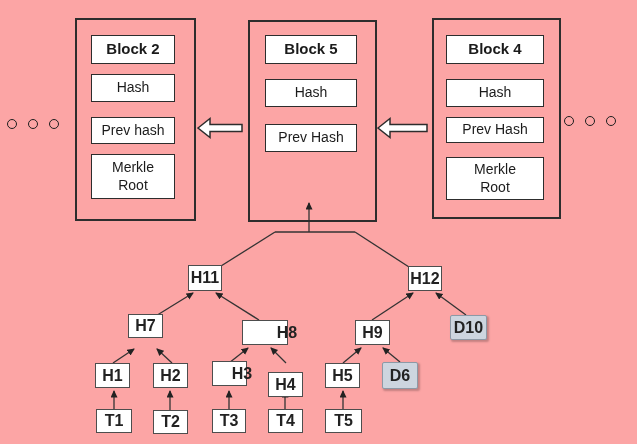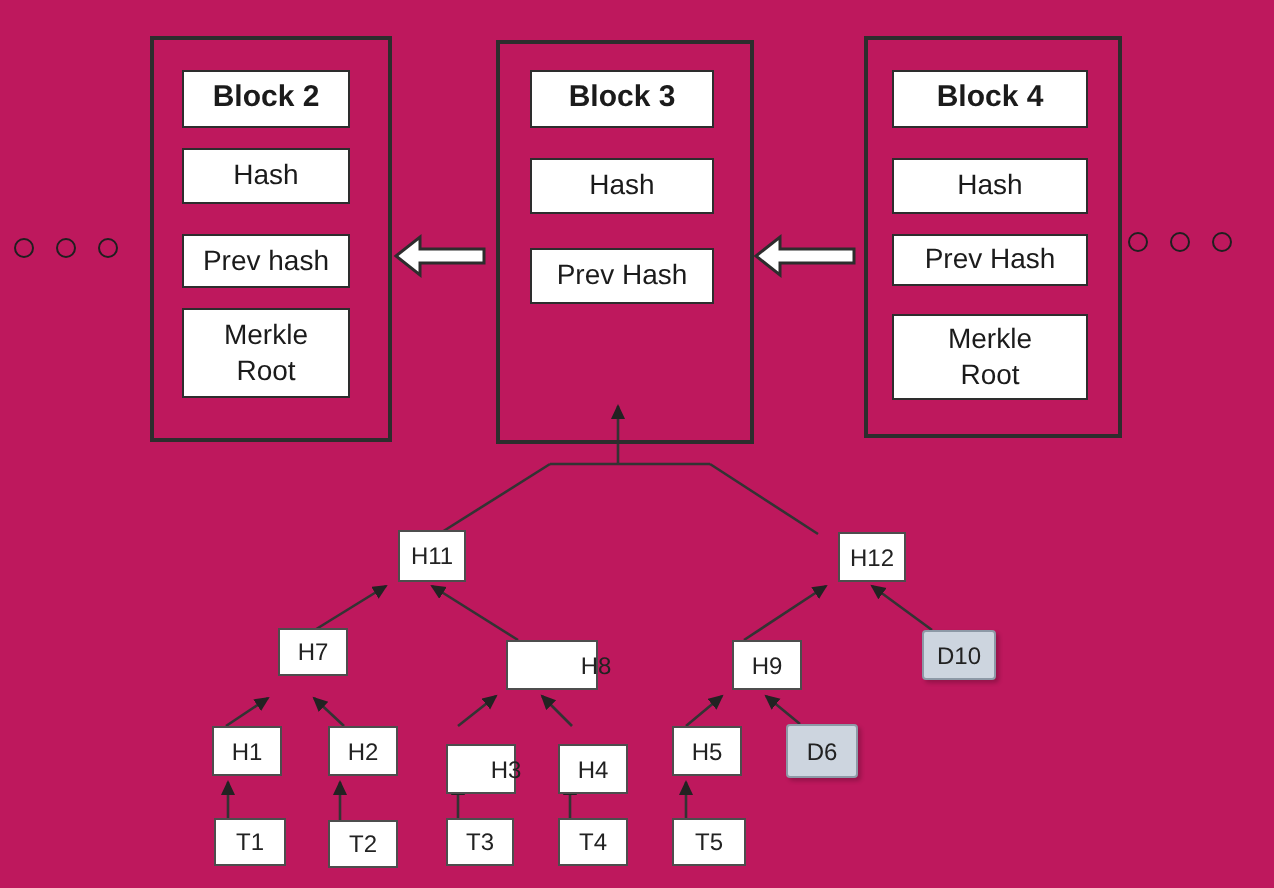--- a/index.html
+++ b/index.html
@@ -1,36 +1,36 @@
 <!DOCTYPE html>
 <html style="--data-node-fill: #cdd5df; --data-node-border: #8d99a6; --line-color: #333333; --box-border: #2d2d2d;"><head>
 <meta charset="utf-8">
 <style>
   html,body{margin:0;padding:0;background:#fff;}
   #canvas{
-    position:relative;width:637px;height:444px;background:#be185d;overflow:hidden;
+    position:relative;width:637px;height:444px;background:#fca5a5;overflow:hidden;
     font-family:"Liberation Sans", sans-serif;color:#1b1b1b;
   }
   #connector-layer{position:absolute;left:0;top:0;z-index:0;}
   .block{
     position:absolute;border:2px solid #2d2d2d;background:transparent;z-index:1;
   }
   .inner-box{
     position:absolute;border:1.4px solid #2d2d2d;background:#fff;
     display:flex;align-items:center;justify-content:center;text-align:center;
     font-size:14px;line-height:1.25;padding:0 4px;box-sizing:border-box;
   }
   .block-title{font-weight:700;font-size:15px;}
   .fw span{display:inline-block;}
   .w52 span{width:52px;}
   .w74 span{width:74px;}
   .tnode{
     position:absolute;border:1.3px solid #4d4d4d;background:#fff;z-index:1;
     display:flex;align-items:center;justify-content:center;
-    font-size:12px;font-weight:400;color:#222;box-sizing:border-box;margin-left:11px;
+    font-size:16px;font-weight:700;color:#222;box-sizing:border-box;
   }
   .tnode.shaded{
     background:var(--data-node-fill,#cdd5df);
     border:1.4px solid var(--data-node-border,#8d99a6);
     border-radius:2px;
     box-shadow:1.5px 1.5px 2px rgba(0,0,0,.22);
   }
   .dot{
     position:absolute;width:10px;height:10px;border-radius:50%;
     border:1.6px solid #1f1f1f;background:transparent;box-sizing:border-box;z-index:1;
@@ -82,21 +82,21 @@
   <div class="block" style="left:75px;top:18px;width:117px;height:199px;">
     <div class="inner-box block-title" style="left:14px;top:15px;width:84px;height:29px;">Block 2</div>
     <div class="inner-box" style="left:14px;top:54px;width:84px;height:28px;">Hash</div>
     <div class="inner-box" style="left:14px;top:97px;width:84px;height:27px;">Prev hash</div>
     <div class="inner-box fw w52" style="left:14px;top:134px;width:84px;height:45px;">
         <span>Merkle Root</span>
       </div>
   </div>
 
   <div class="block" style="left:248px;top:20px;width:125px;height:198px;">
-    <div class="inner-box block-title" style="left:15px;top:13px;width:92px;height:29px;">Block 3</div>
+    <div class="inner-box block-title" style="left:15px;top:13px;width:92px;height:29px;">Block 5</div>
     <div class="inner-box" style="left:15px;top:57px;width:92px;height:28px;">Hash</div>
     <div class="inner-box" style="left:15px;top:102px;width:92px;height:28px;">Prev Hash</div>
   </div>
 
   <div class="block" style="left:432px;top:18px;width:125px;height:197px;">
     <div class="inner-box block-title" style="left:12px;top:15px;width:98px;height:29px;">Block 4</div>
     <div class="inner-box" style="left:12px;top:59px;width:98px;height:28px;">Hash</div>
     <div class="inner-box" style="left:12px;top:97px;width:98px;height:26px;">Prev Hash</div>
     <div class="inner-box fw w52" style="left:12px;top:137px;width:98px;height:43px;">
         <span>Merkle Root</span>
@@ -117,21 +117,21 @@
   <div class="tnode" style="left:188px;top:265px;width:34px;height:26px;">H11</div>
   <div class="tnode" style="left:408px;top:266px;width:34px;height:25px;">H12</div>
 
   <div class="tnode" style="left:128px;top:314px;width:35px;height:24px;">H7</div>
   <div class="tnode" style="left:242px;top:320px;width:35px;height:25px;padding-left:44px;">H8</div>
   <div class="tnode" style="left:355px;top:320px;width:35px;height:25px;">H9</div>
   <div class="tnode shaded" style="left:450px;top:315px;width:37px;height:25px;">D10</div>
 
   <div class="tnode" style="left:95px;top:363px;width:35px;height:25px;">H1</div>
   <div class="tnode" style="left:153px;top:363px;width:35px;height:25px;">H2</div>
-  <div class="tnode" style="left:212px;top:372px;width:35px;height:25px;padding-left:25px;">H3</div>
+  <div class="tnode" style="left:212px;top:361px;width:35px;height:25px;padding-left:25px;">H3</div>
   <div class="tnode" style="left:268px;top:372px;width:35px;height:25px;">H4</div>
   <div class="tnode" style="left:325px;top:363px;width:35px;height:25px;">H5</div>
   <div class="tnode shaded" style="left:382px;top:362px;width:36px;height:27px;">D6</div>
 
   <div class="tnode" style="left:96px;top:409px;width:36px;height:24px;">T1</div>
   <div class="tnode" style="left:153px;top:410px;width:35px;height:24px;">T2</div>
   <div class="tnode" style="left:212px;top:409px;width:34px;height:24px;">T3</div>
   <div class="tnode" style="left:268px;top:409px;width:35px;height:24px;">T4</div>
   <div class="tnode" style="left:325px;top:409px;width:37px;height:24px;">T5</div>
 

